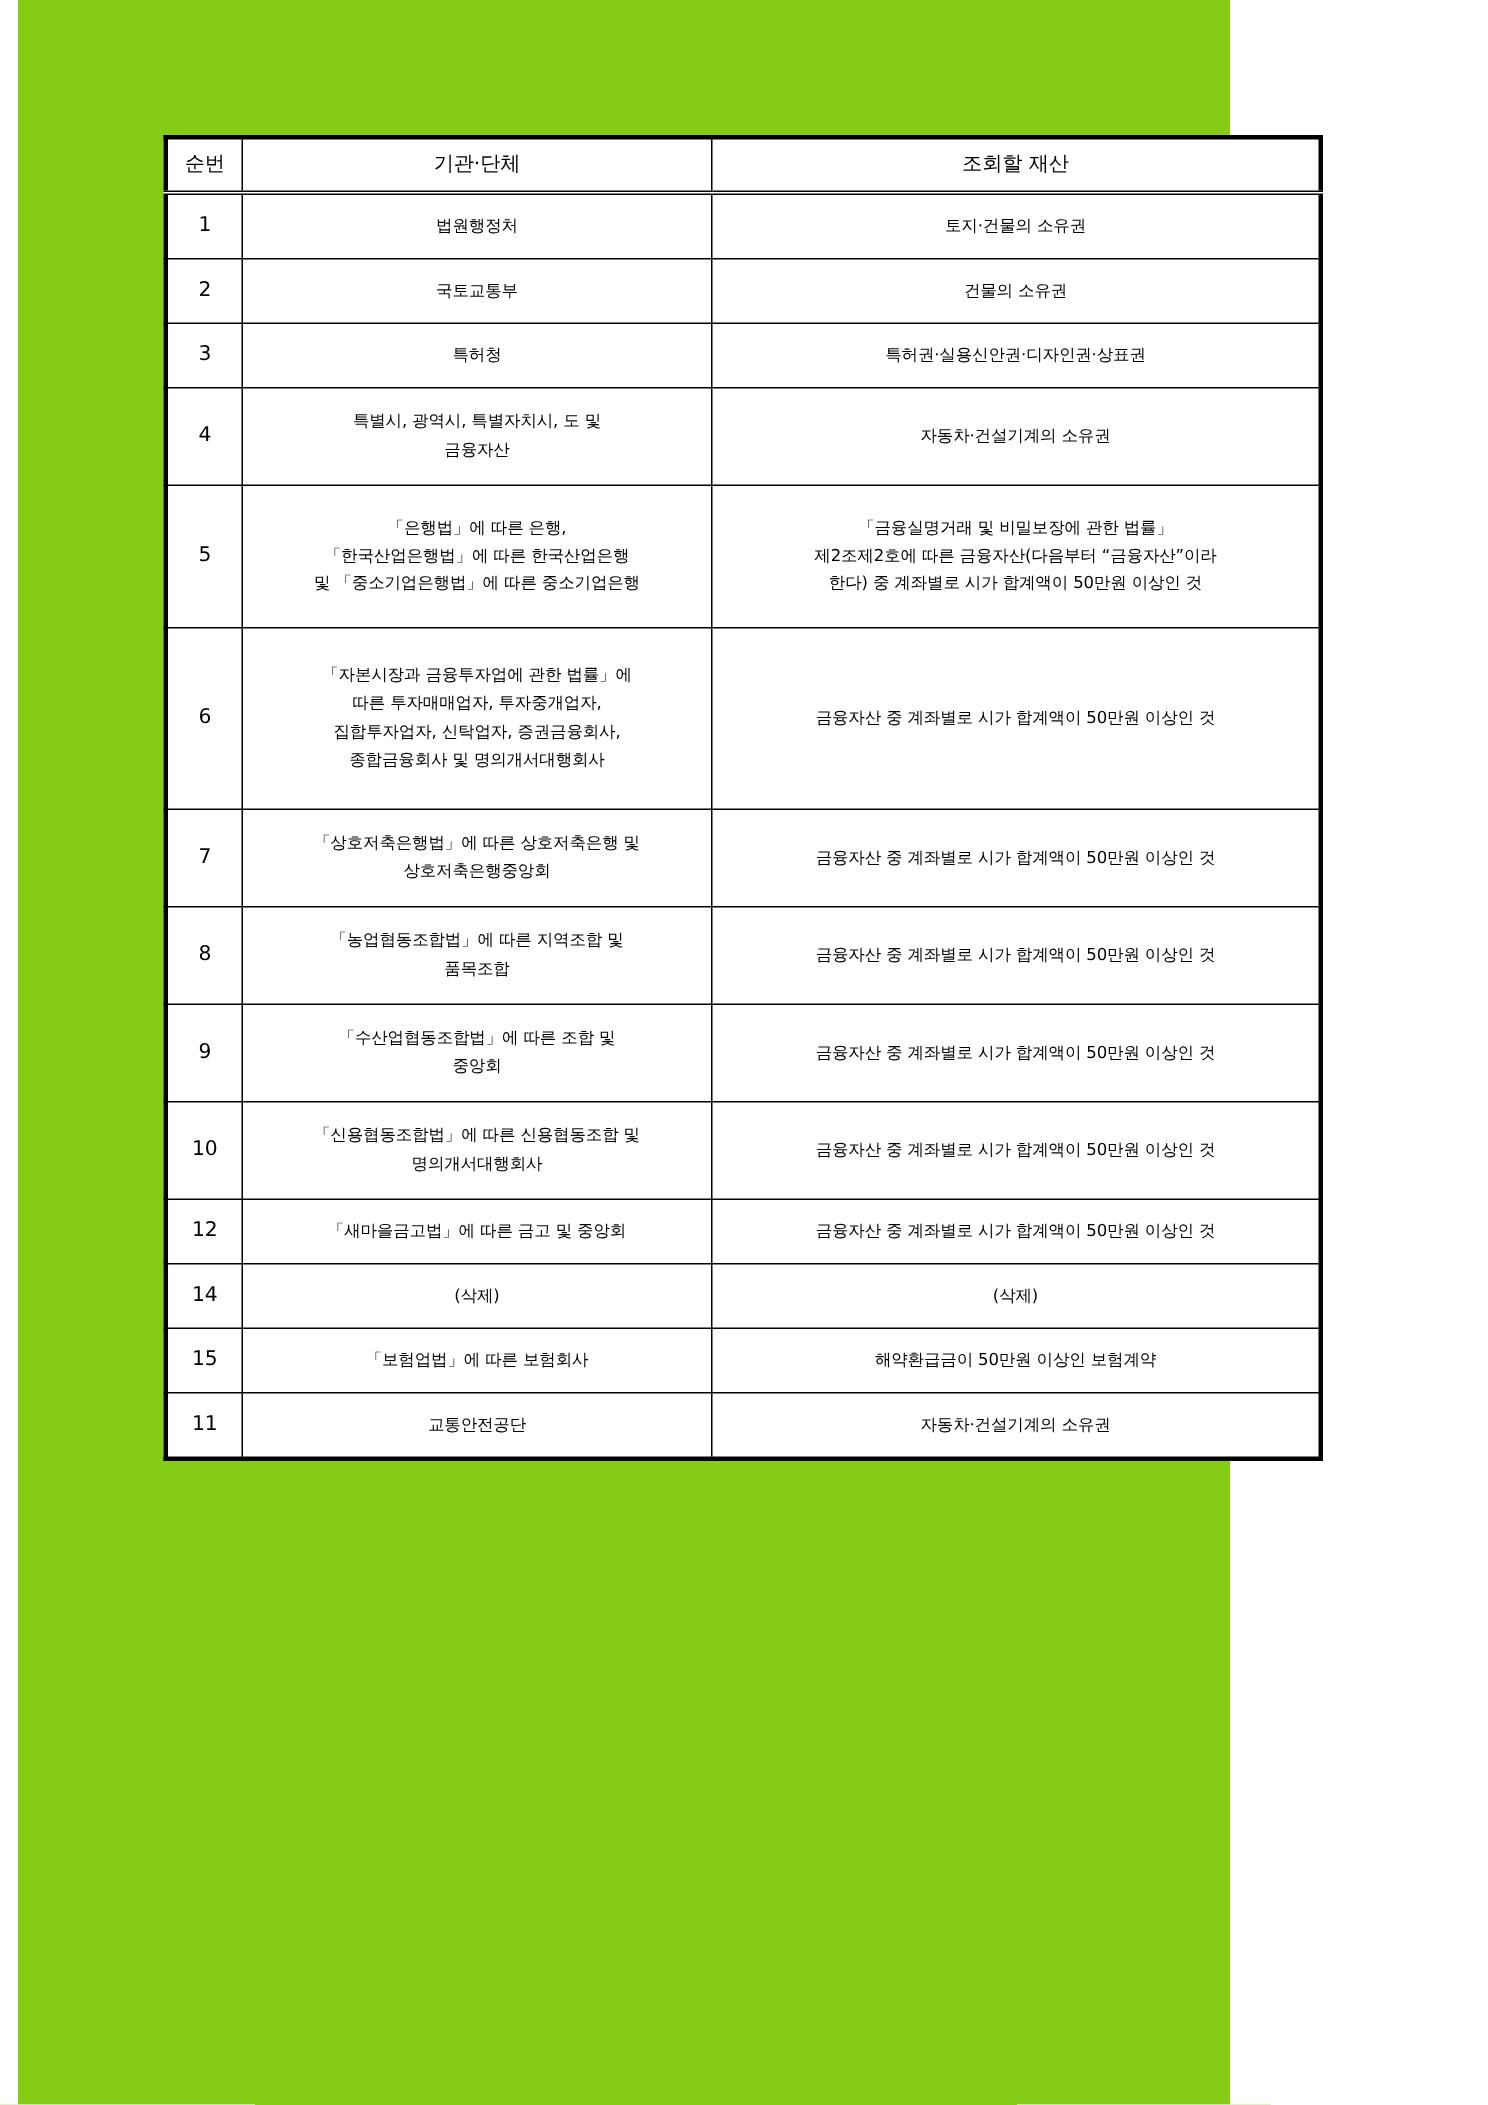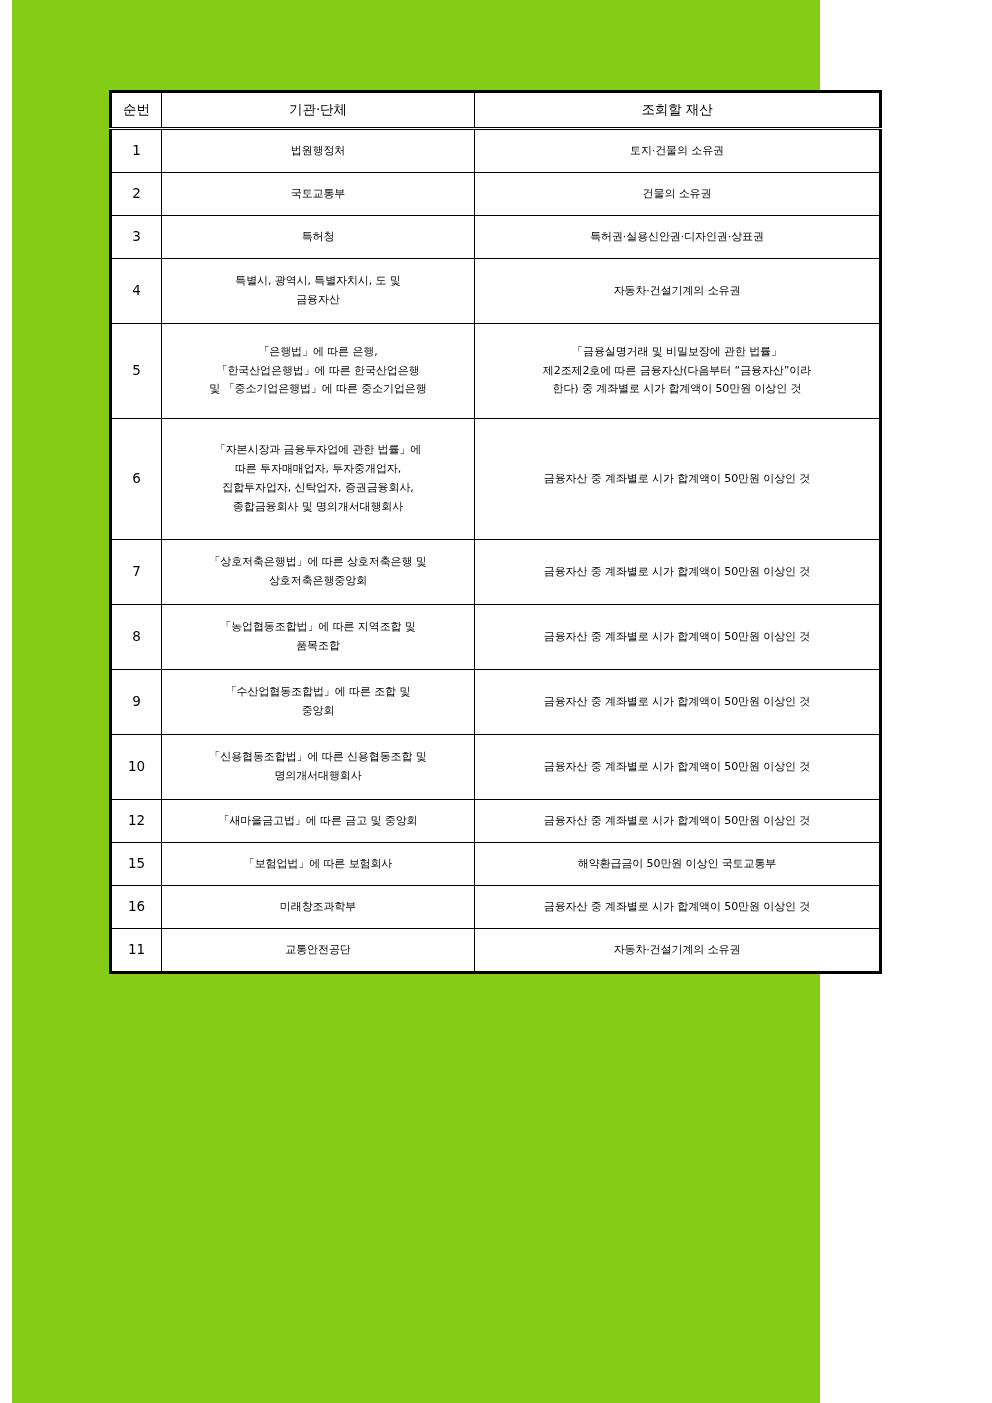--- a/index.html
+++ b/index.html
@@ -213,35 +213,35 @@
         <tr class="h1">
           <td class="cell-no">12</td>
           <td class="cell-org">
             <span class="line">「새마을금고법」에 따른 금고 및 중앙회</span>
           </td>
           <td class="cell-asset">
             <span class="line">금융자산 중 계좌별로 시가 합계액이 50만원 이상인 것</span>
           </td>
         </tr>
         <tr class="h1">
+          <td class="cell-no">14</td>
+          <td class="cell-org">
+            <span class="line">(삭제)</span>
+          </td>
+          <td class="cell-asset">
+            <span class="line">(삭제)</span>
+          </td>
+        </tr>
+        <tr class="h1">
           <td class="cell-no">15</td>
           <td class="cell-org">
             <span class="line">「보험업법」에 따른 보험회사</span>
           </td>
           <td class="cell-asset">
-            <span class="line">해약환급금이 50만원 이상인 국토교통부</span>
-          </td>
-        </tr>
-        <tr class="h1">
-          <td class="cell-no">16</td>
-          <td class="cell-org">
-            <span class="line">미래창조과학부</span>
-          </td>
-          <td class="cell-asset">
-            <span class="line">금융자산 중 계좌별로 시가 합계액이 50만원 이상인 것</span>
+            <span class="line">해약환급금이 50만원 이상인 보험계약</span>
           </td>
         </tr>
         <tr class="h1">
           <td class="cell-no">11</td>
           <td class="cell-org">
             <span class="line">교통안전공단</span>
           </td>
           <td class="cell-asset">
             <span class="line">자동차·건설기계의 소유권</span>
           </td>

